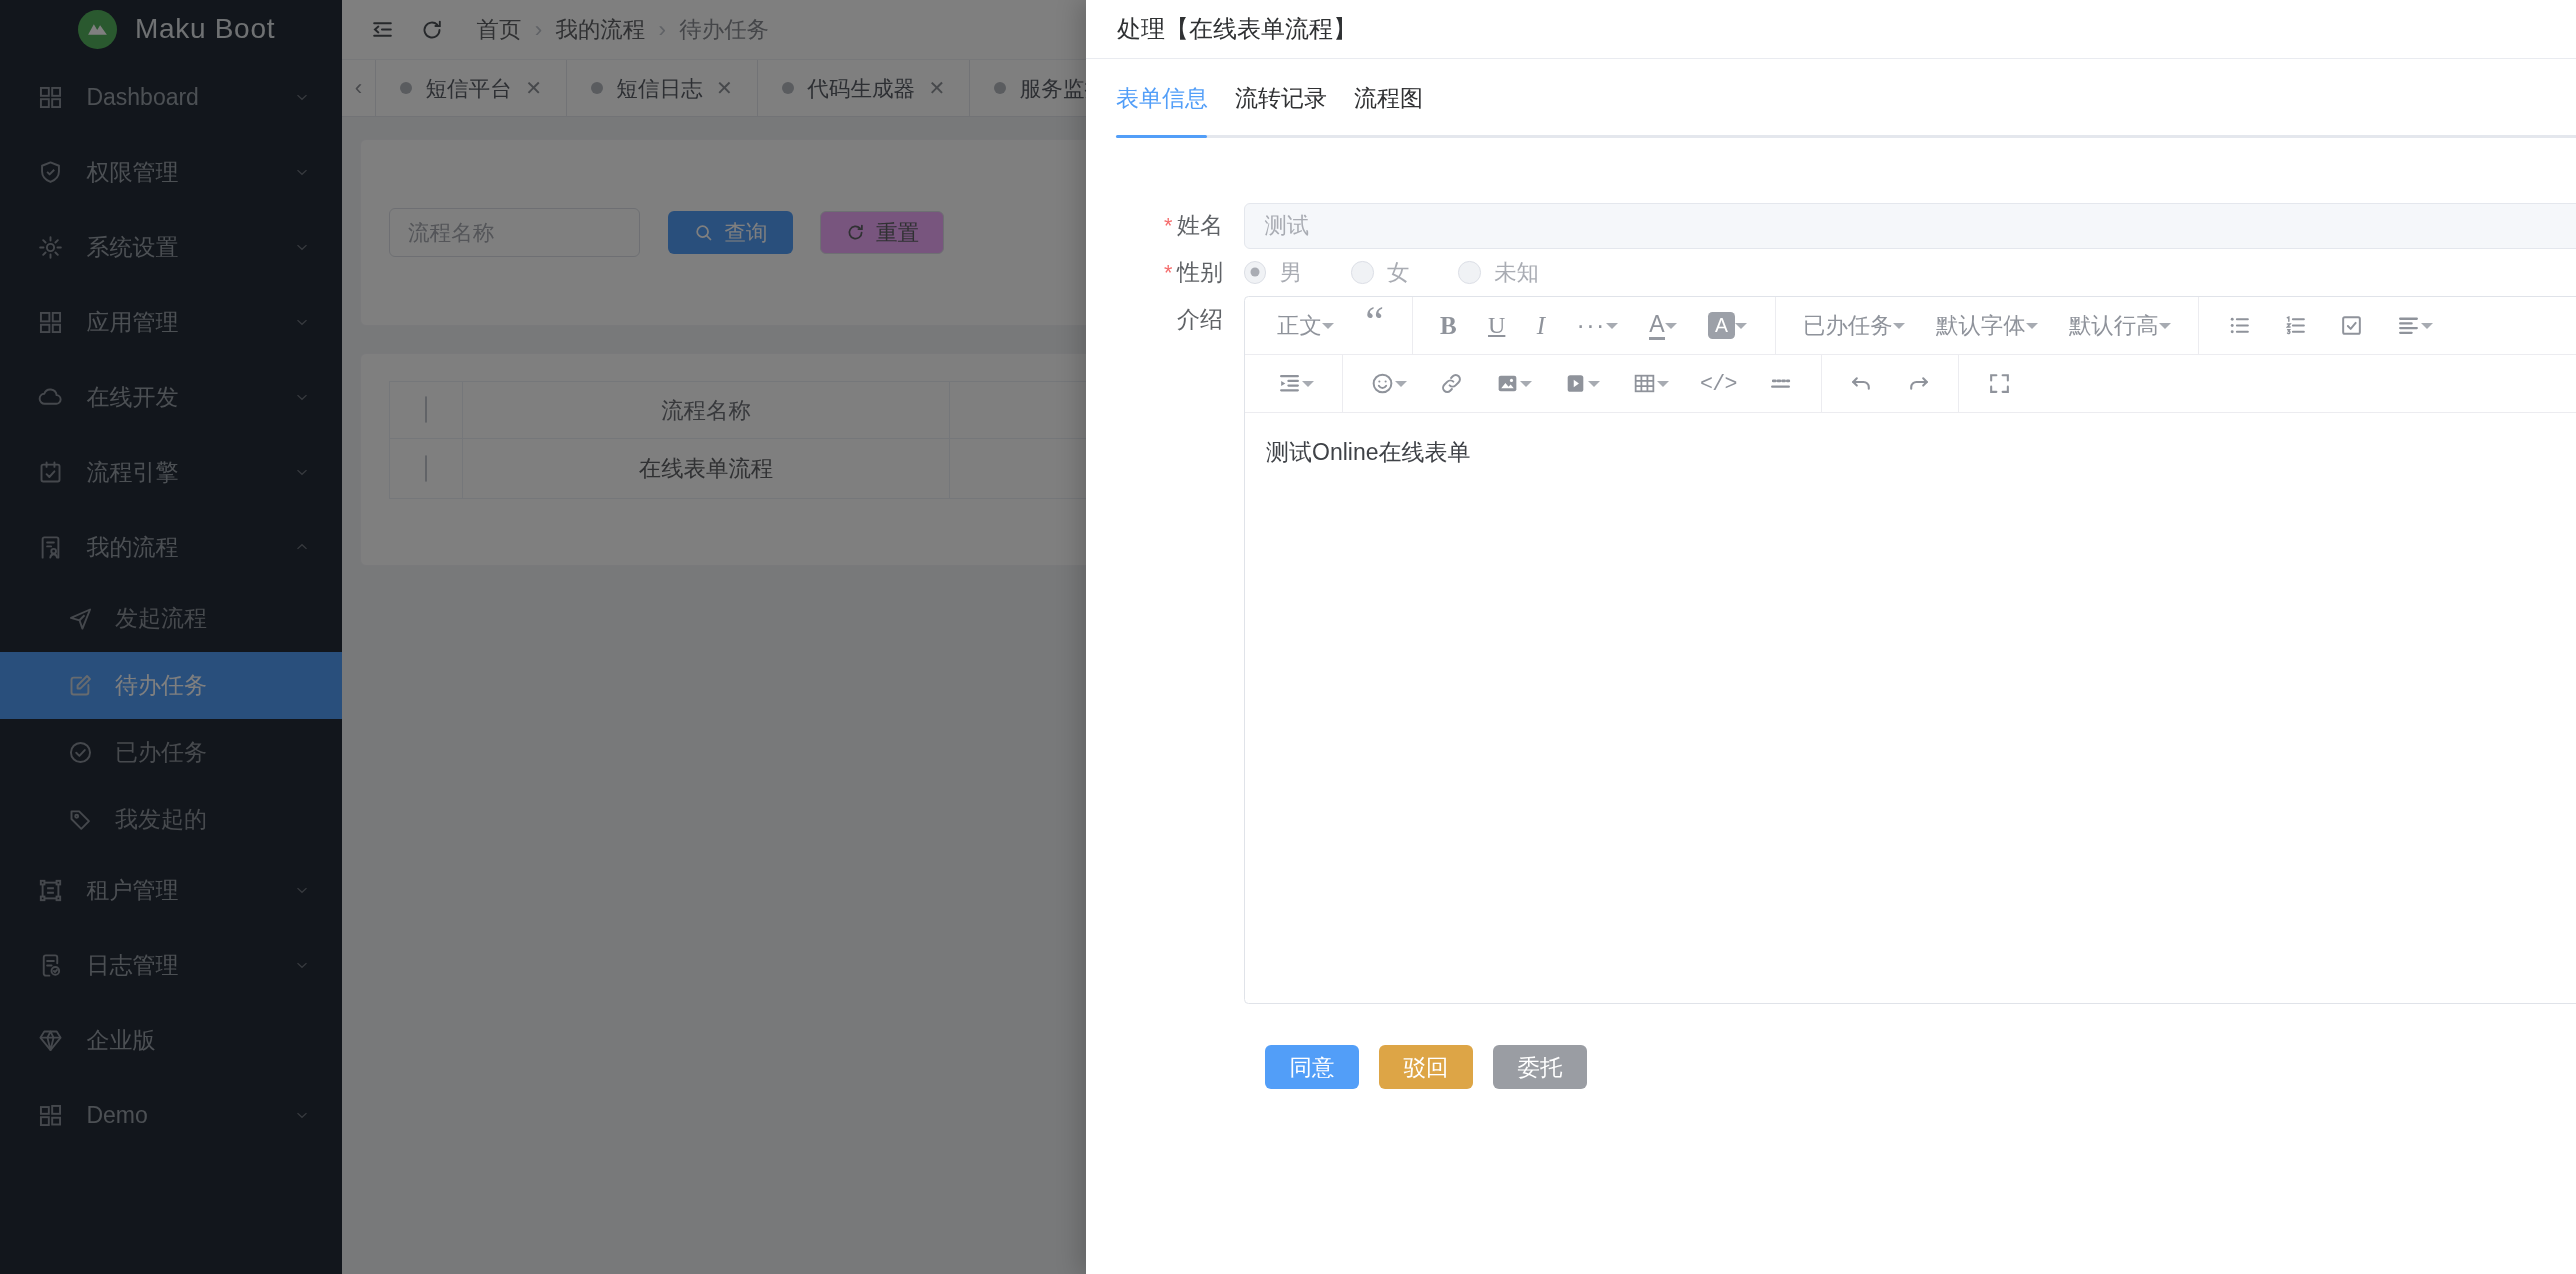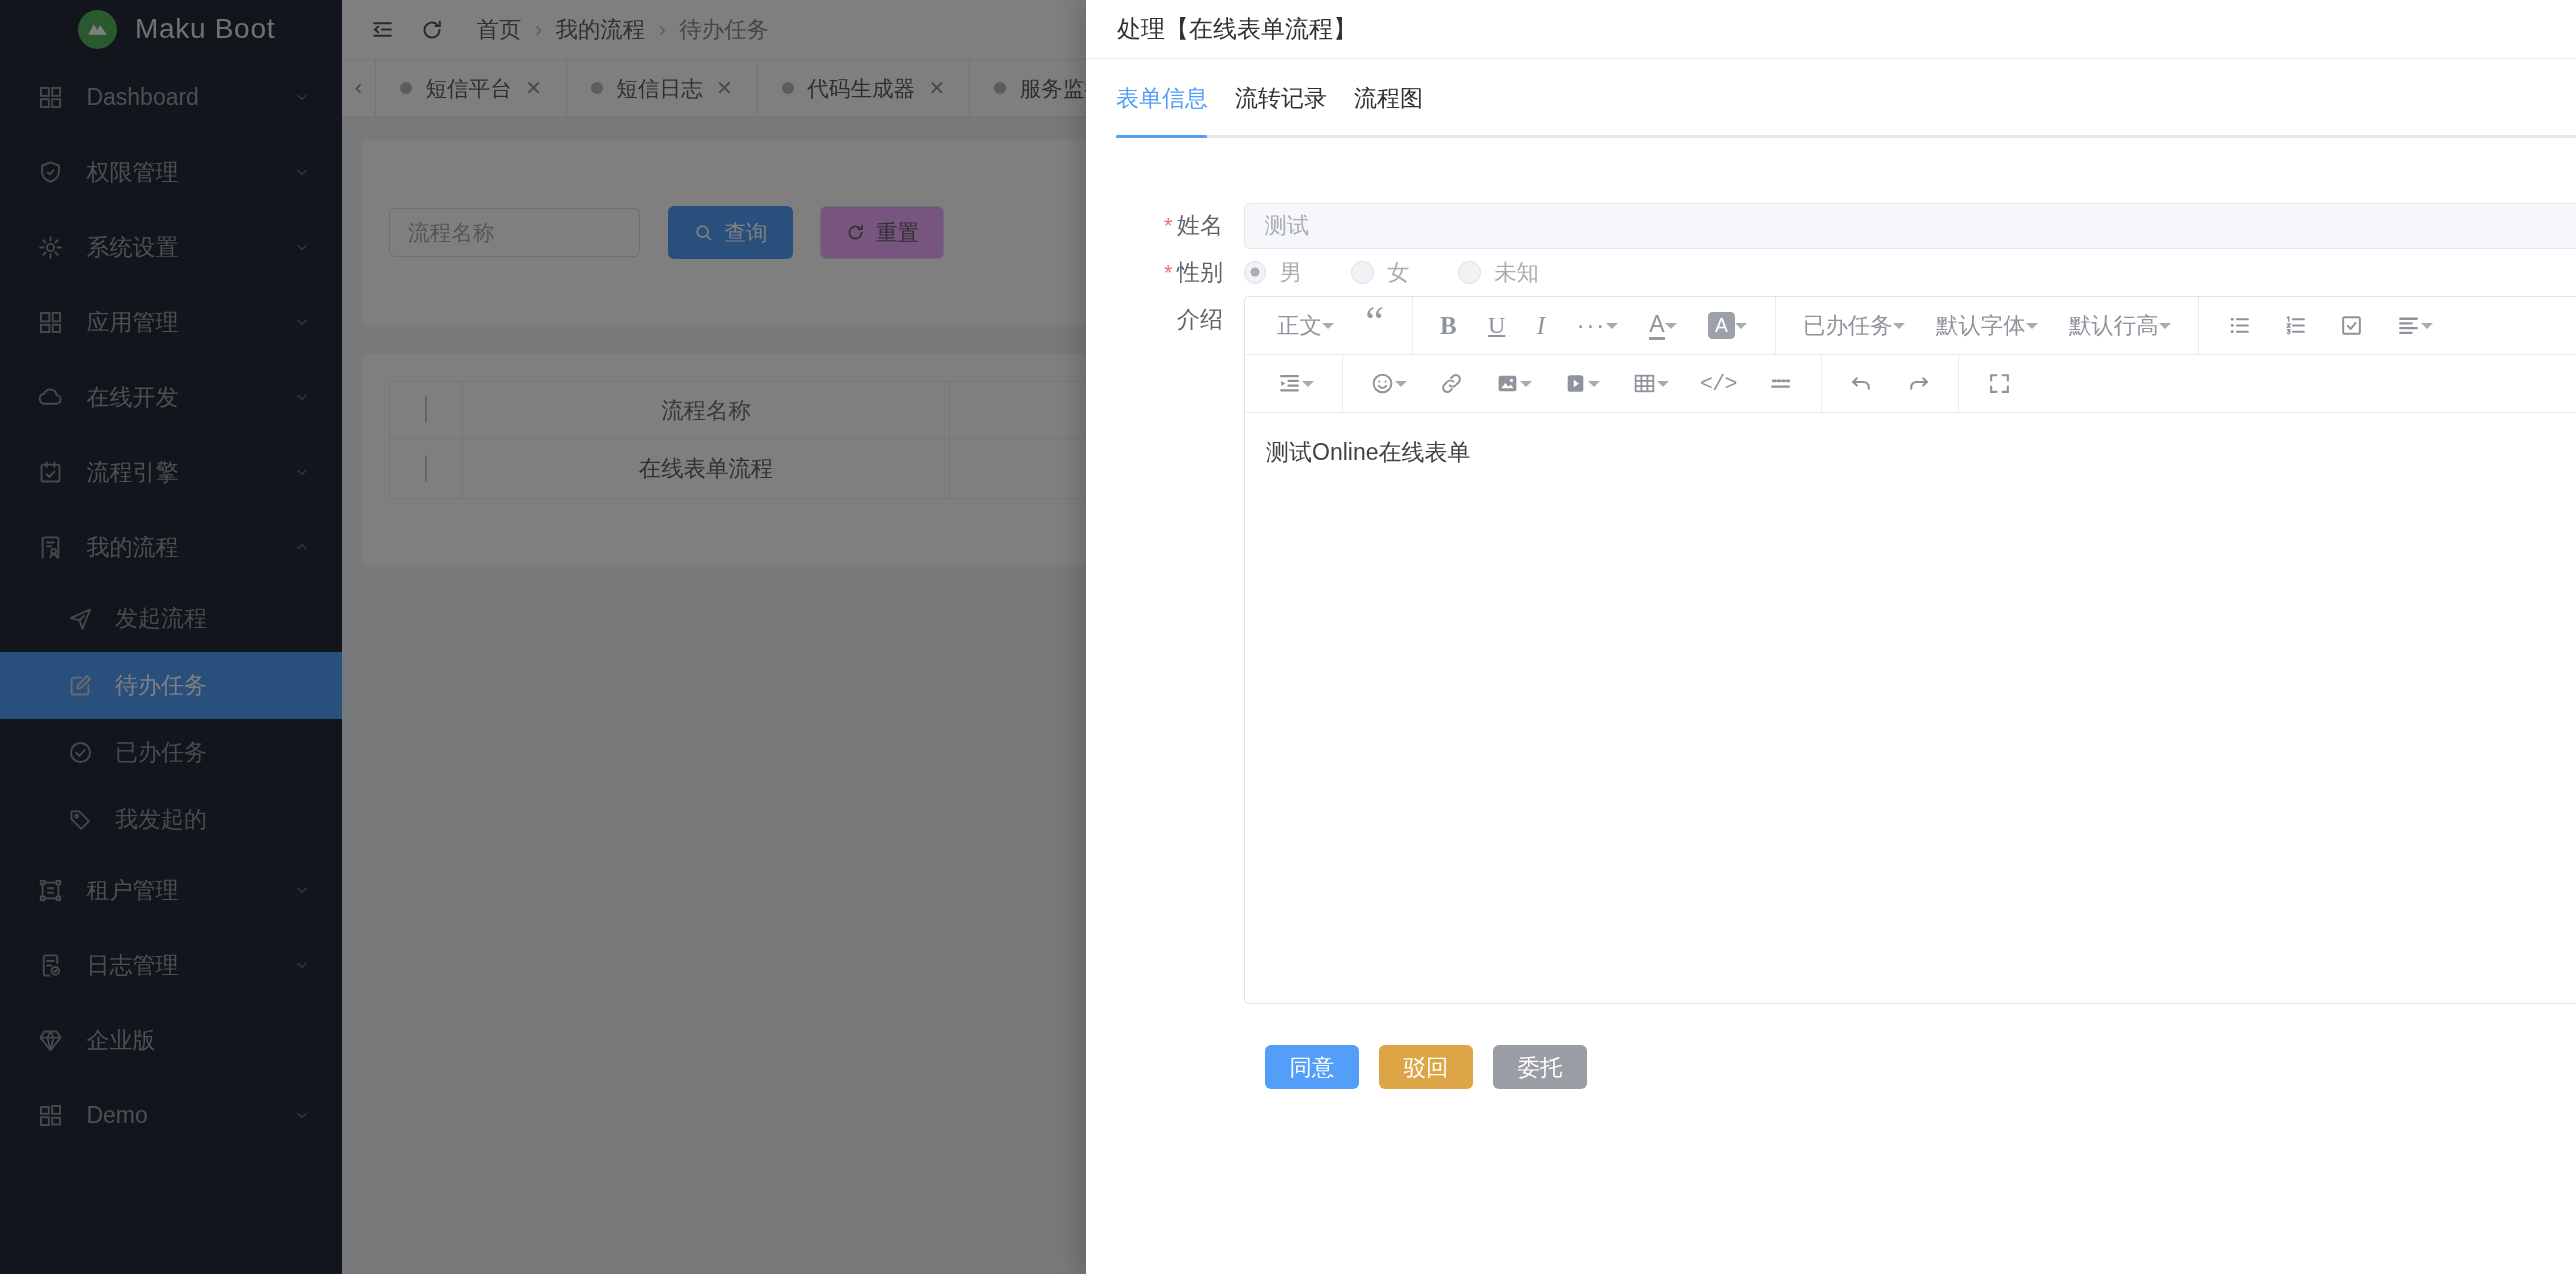--- a/index.html
+++ b/index.html
@@ -45,21 +45,21 @@
   .tab-scroll{width:34px; display:flex; align-items:center; justify-content:center; border-right:0.7px solid var(--border); color:#909399; font-size:22.4px; cursor:pointer;}
   .vtab{display:flex; align-items:center; gap:13.4px; padding:0 24px; border-right:0.7px solid var(--border); color:#5a5e66; font-size:21.6px; cursor:pointer; white-space:nowrap;}
   .vtab .dot{width:12px; height:12px; border-radius:50%; background:#b4b8bf; flex:none;}
   .vtab .x{color:#8f9399; font-size:20px;}
 
   .content{padding:22.4px 18px;}
   .card{background:#fff; border-radius:6px; border:0.7px solid #f2f3f6;}
   .search-card{height:187px; display:flex; align-items:center; padding:0 28px; margin-bottom:27px;}
   .s-input{width:251px; height:49px; border:0.7px solid #dcdfe6; border-radius:6px; background:#fff; padding:0 18px; font-size:21.6px; color:#606266; outline:none; font-family:inherit;}
   .s-input::placeholder{color:#a8abb2;}
-  .btn{height:53px; display:inline-flex; align-items:center; gap:10.4px; padding:0 24px; border-radius:6px; font-size:21.6px; cursor:pointer; border:0.7px solid transparent;}
+  .btn{height:43px; display:inline-flex; align-items:center; gap:10.4px; padding:0 24px; border-radius:6px; font-size:21.6px; cursor:pointer; border:0.7px solid transparent;}
   .btn-primary{background:var(--primary); color:#fff; margin-left:28px;}
   .btn-plain{background:#f0abfc; color:#606266; border-color:#dcdfe6; margin-left:27px;}
 
   .table-card{padding:27px 28px; height:213px;}
   table.grid{border-collapse:collapse; table-layout:fixed; width:1940px;}
   .grid th,.grid td{border:0.7px solid #ebeef5; text-align:center; font-weight:normal;}
   .grid th{height:57px; color:#707379; font-size:22.4px;}
   .grid td{height:60px; color:#606266; font-size:22.4px;}
   .cb{width:24px; height:24px; border:1.5px solid #c3c7ce; border-radius:4.5px; background:#fff; margin:0 auto;}
 

